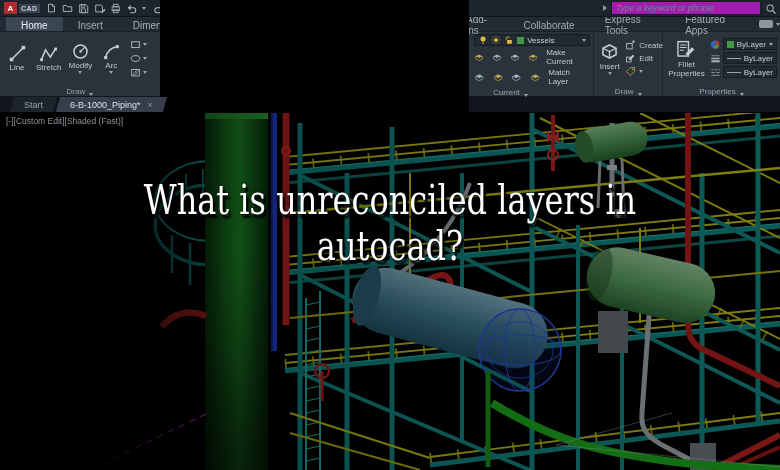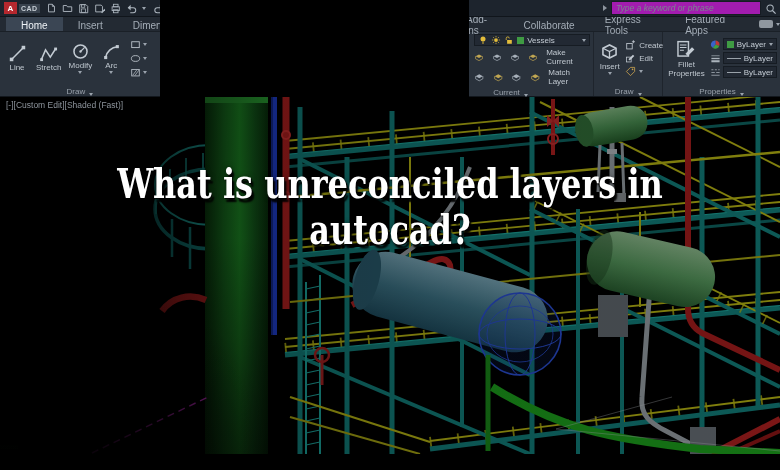--- a/index.html
+++ b/index.html
@@ -83,21 +83,21 @@
 
   
   .viewport{position:relative;width:780px;height:357px;background:#000;overflow:hidden;}
   .scene{position:absolute;inset:0;z-index:1;}
   .vp-shade{position:absolute;inset:0;z-index:3;background:
      radial-gradient(ellipse 420px 300px at 2% 95%, rgba(0,0,0,.88) 0%, rgba(0,0,0,0) 60%),
      linear-gradient(94deg, rgba(0,0,0,.97) 0%, rgba(0,0,0,.9) 13%, rgba(0,0,0,.6) 24%,
        rgba(0,0,0,.4) 33%, rgba(0,0,0,.34) 55%, rgba(0,0,0,.3) 100%);}
   .vp-label{position:absolute;top:3px;left:6px;z-index:5;font-size:8.5px;color:#8d949c;}
   .vp-title{position:absolute;left:0;right:0;top:64px;z-index:4;text-align:center;
-      font-family:"DejaVu Serif",serif;font-weight:bold;color:#fff;font-size:41px;line-height:46px;
+      font-family:"DejaVu Serif",serif;font-weight:normal;color:#fff;font-size:41px;line-height:46px;
       text-shadow:3px 4px 2px rgba(0,0,0,.95),1px 1px 0 rgba(0,0,0,.85),0 0 6px rgba(0,0,0,.5);}
   .vp-title .tline{transform:scaleX(.78);transform-origin:50% 50%;white-space:nowrap;}
 </style>
 </head>
 <body>
 
 <svg width="0" height="0" style="position:absolute" aria-hidden="true">
 <defs>
   <g id="i-line">
         <path d="M3 13L13 3" stroke="currentColor" fill="none" stroke-width="1.3"></path>
@@ -687,20 +687,32 @@
           </div>
         </div>
       </div>
       <div class="plabel">
         <span>Properties</span>
           <span class="tri"></span>
       </div>
     </div>
   </div>
 
+  <div class="ftabs">
+    <div class="ftab">
+      <span class="bg"></span>
+      <span>Start</span>
+    </div>
+    <div class="ftab active">
+      <span class="bg"></span>
+      <span>6-B-1000_Piping*</span>
+      <span class="close">×</span>
+    </div>
+    <div class="fplus">+</div>
+  </div>
 
   <div class="viewport">
 
     <svg class="scene" viewBox="0 0 780 357" preserveAspectRatio="none">
       <defs>
         <linearGradient id="gcol" x1="0" y1="0" x2="1" y2="0">
           <stop offset="0" stop-color="#0a3b0e"></stop>
             <stop offset=".3" stop-color="#187220"></stop>
           <stop offset=".55" stop-color="#1f9127"></stop>
             <stop offset=".8" stop-color="#12551a"></stop>

